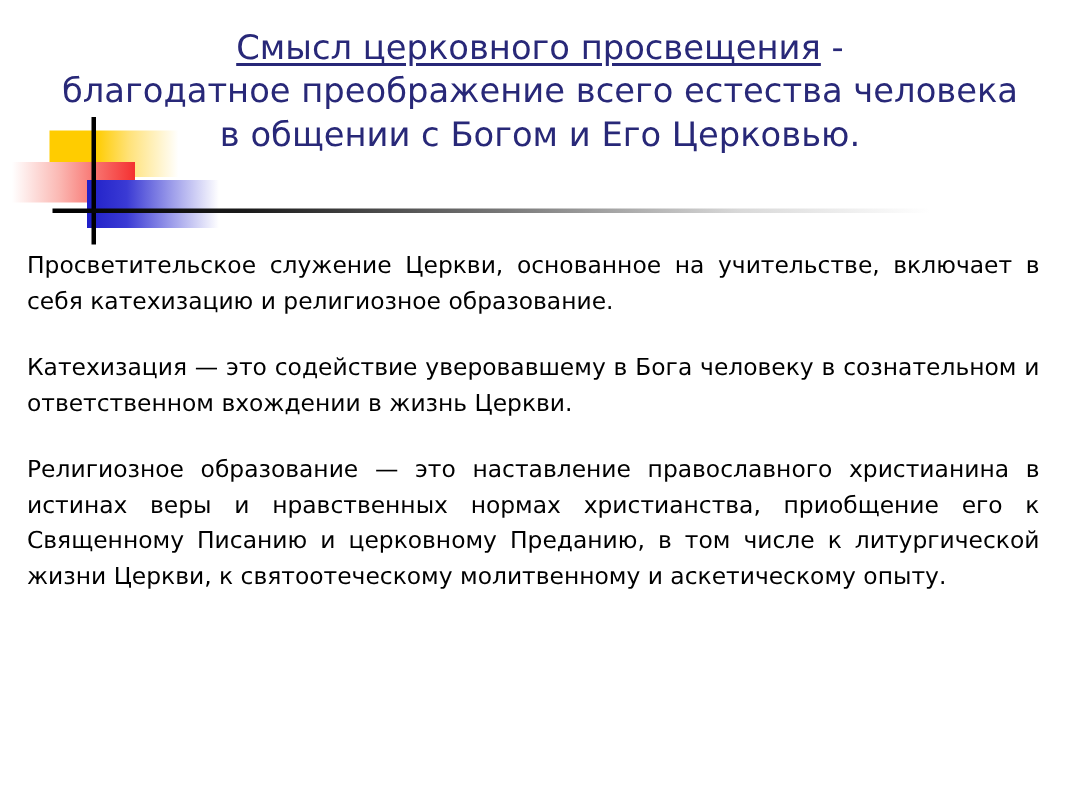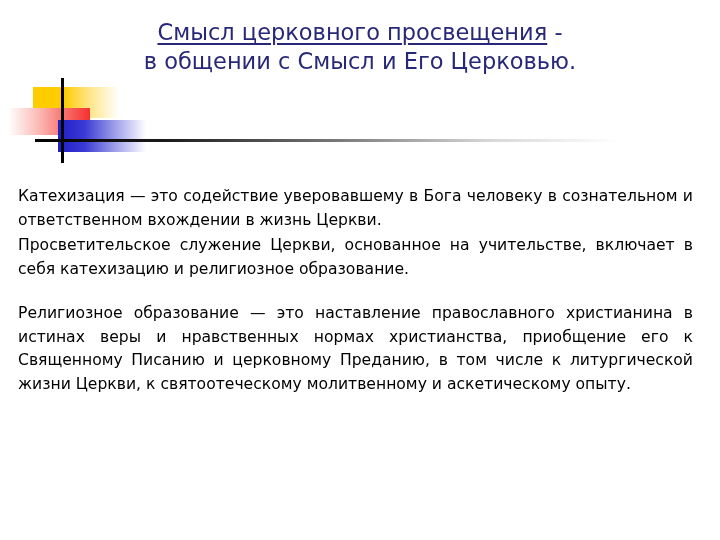--- a/index.html
+++ b/index.html
@@ -125,22 +125,23 @@
   <div class="deco">
     <div class="deco-yellow"></div>
     <div class="deco-red"></div>
     <div class="deco-blue"></div>
     <div class="deco-vline"></div>
     <div class="deco-hline"></div>
   </div>
 
   <div class="title-block">
     <span class="title-line"><span class="title-underline">Смысл церковного просвещения</span><span> -</span></span>
-    <span class="title-line">в общении с Смысл и Его Церковью.</span>
+    <span class="title-line">благодатное преображение всего естества человека</span>
+    <span class="title-line">в общении с Богом и Его Церковью.</span>
   </div>
 
   <div class="body-block">
+    <p class="para gap-small">Просветительское служение Церкви, основанное на учительстве, включает в себя катехизацию и религиозное образование.</p>
     <p class="para gap-big">Катехизация — это содействие уверовавшему в Бога человеку в сознательном и ответственном вхождении в жизнь Церкви.</p>
-    <p class="para gap-small">Просветительское служение Церкви, основанное на учительстве, включает в себя катехизацию и религиозное образование.</p>
     <p class="para gap-big">Религиозное образование — это наставление православного христианина в истинах веры и нравственных нормах христианства, приобщение его к Священному Писанию и церковному Преданию, в том числе к литургической жизни Церкви, к святоотеческому молитвенному и аскетическому опыту.</p>
   </div>
 
 </div>
 
 </body></html>

